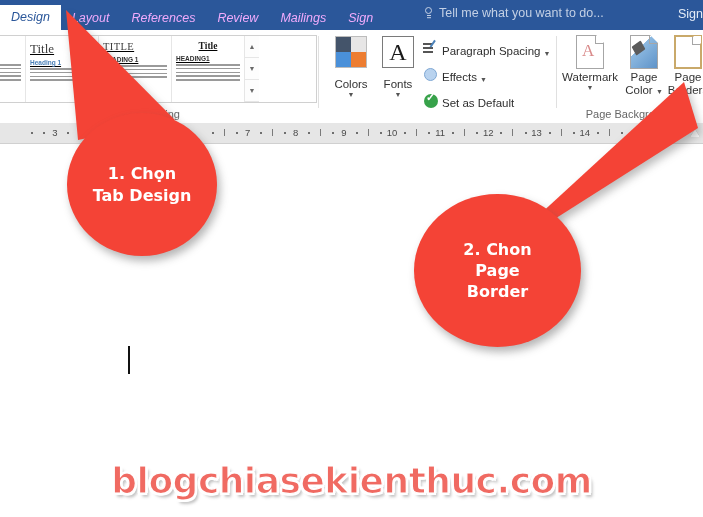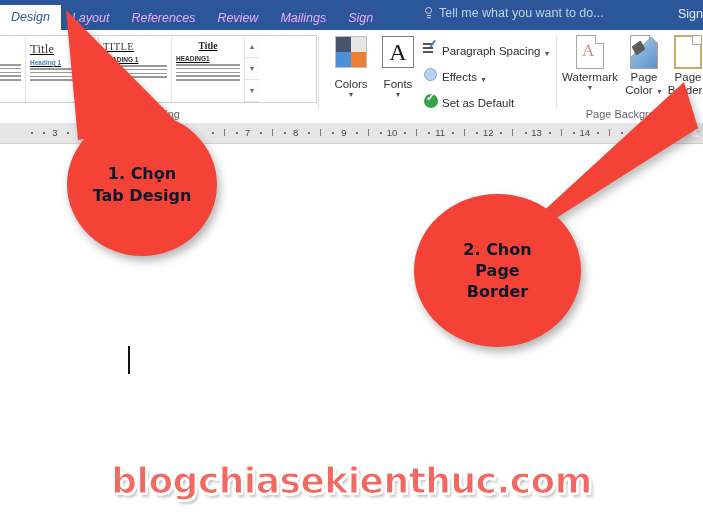--- a/index.html
+++ b/index.html
@@ -422,21 +422,21 @@
   .callout-layer {
     position: absolute;
     left: 0; top: 0;
     width: 703px; height: 517px;
     pointer-events: none;
   }
   .bubble {
     position: absolute;
     border-radius: 50%;
     background: #f44336;
-    color: #0f172a;
+    color: #ffffff;
     display: flex;
     align-items: center;
     justify-content: center;
     text-align: center;
     font-weight: bold;
     font-family: "DejaVu Sans", sans-serif;
     filter: drop-shadow(3px 5px 4px rgba(90,90,90,0.45));
     pointer-events: auto;
   }
   .bubble .txt { line-height: 1.32; }

